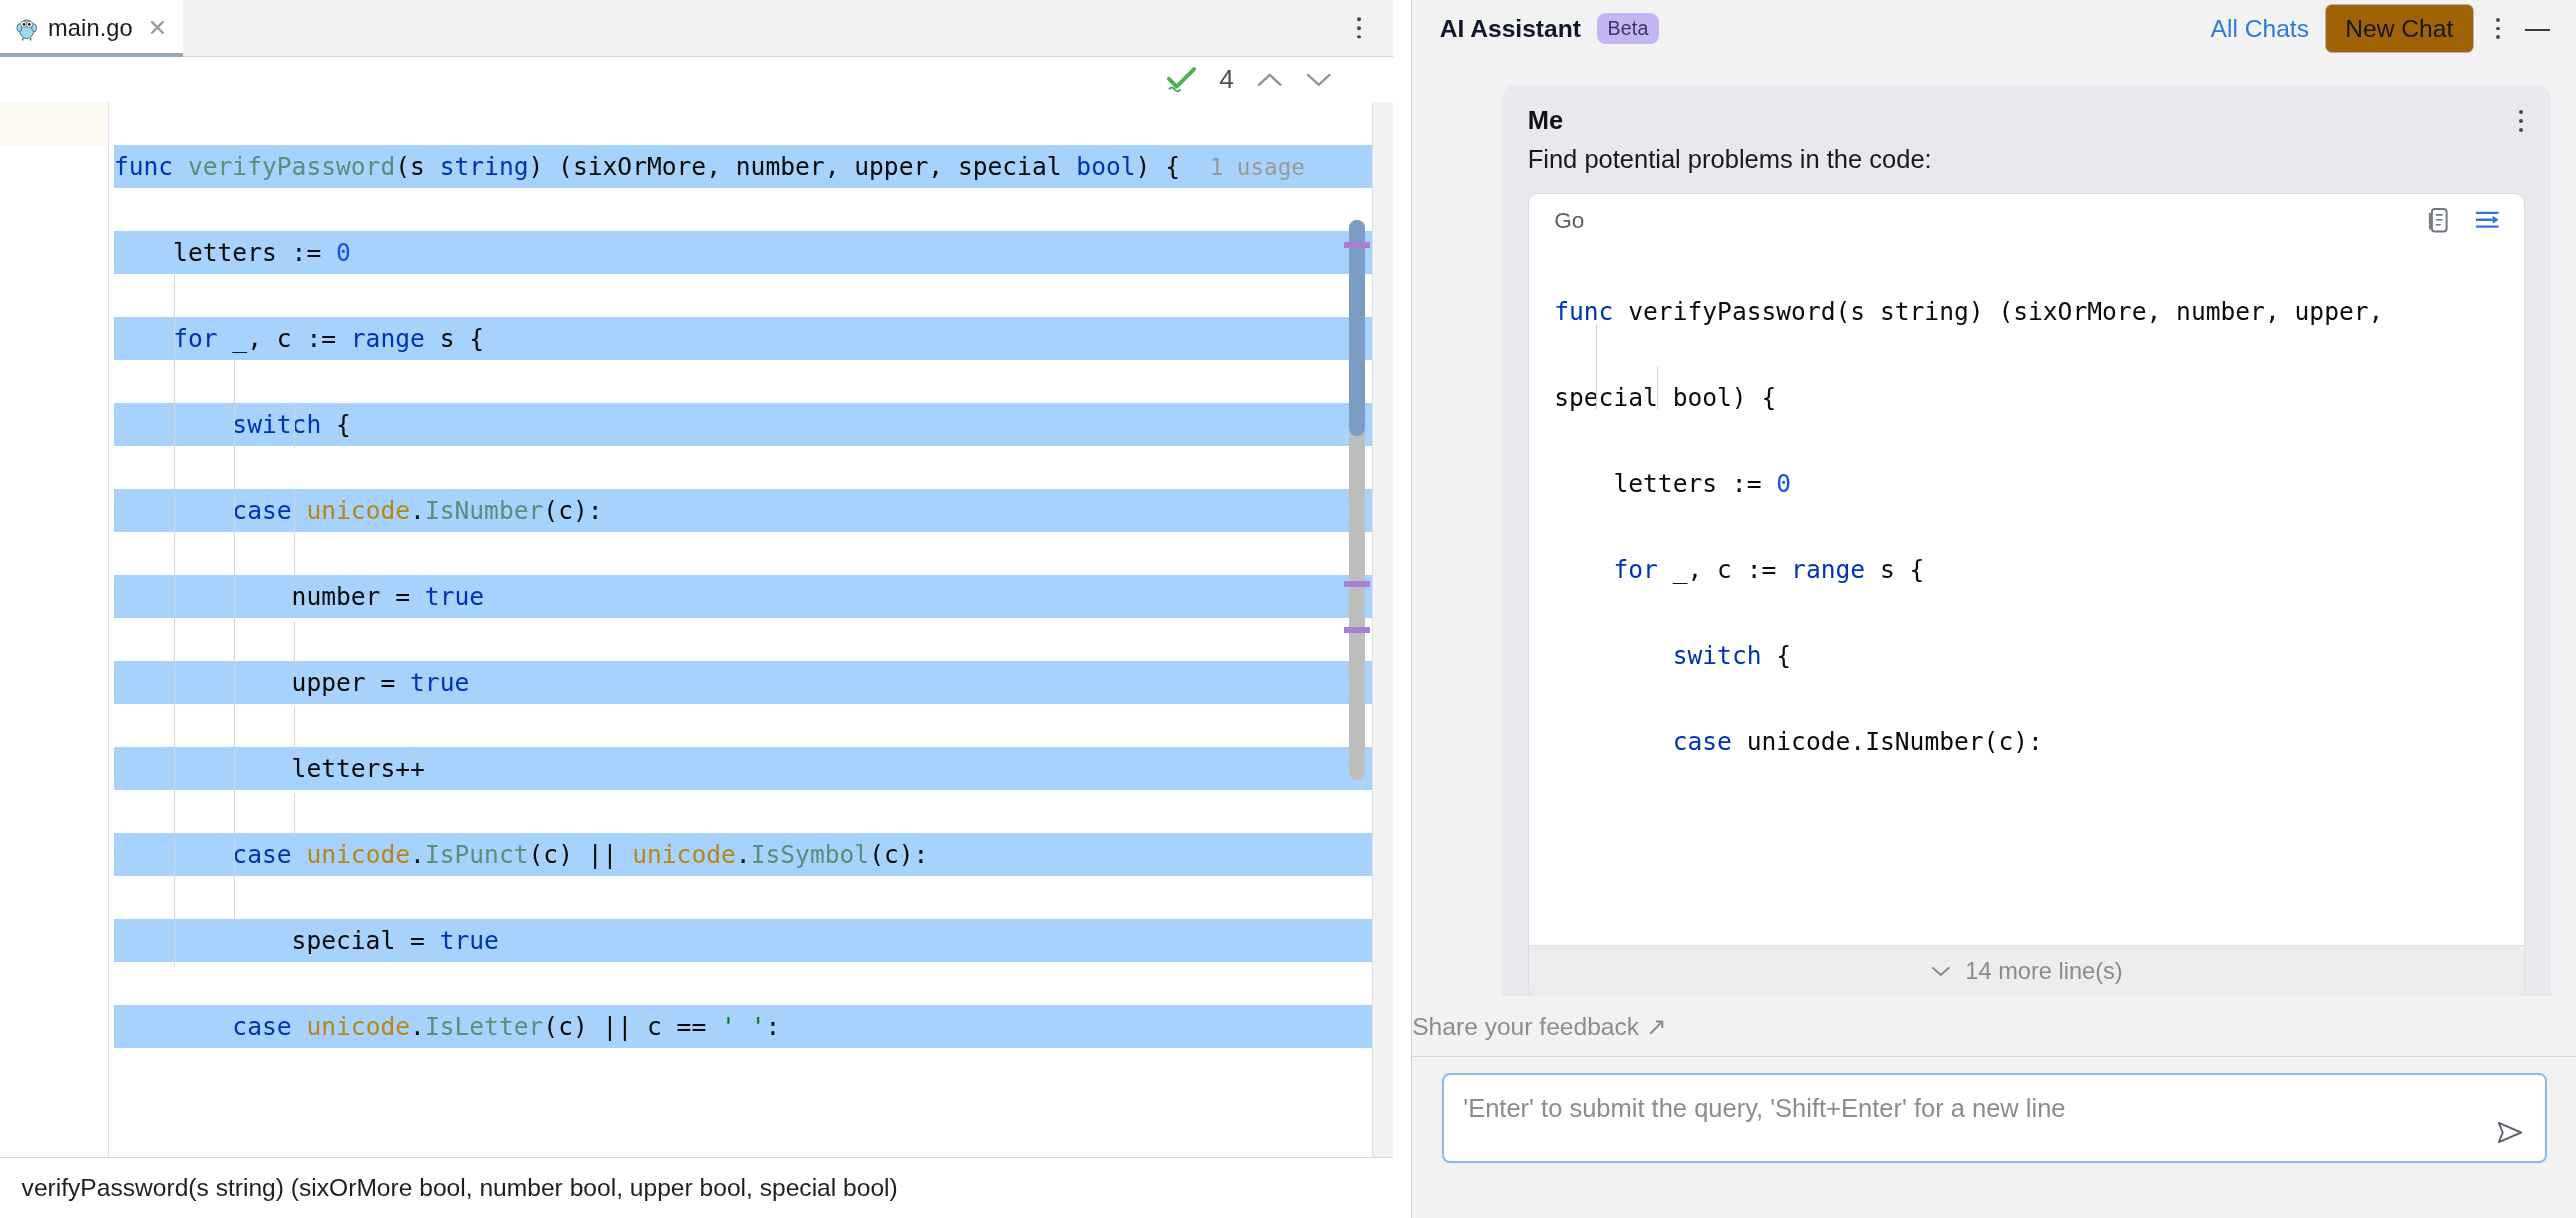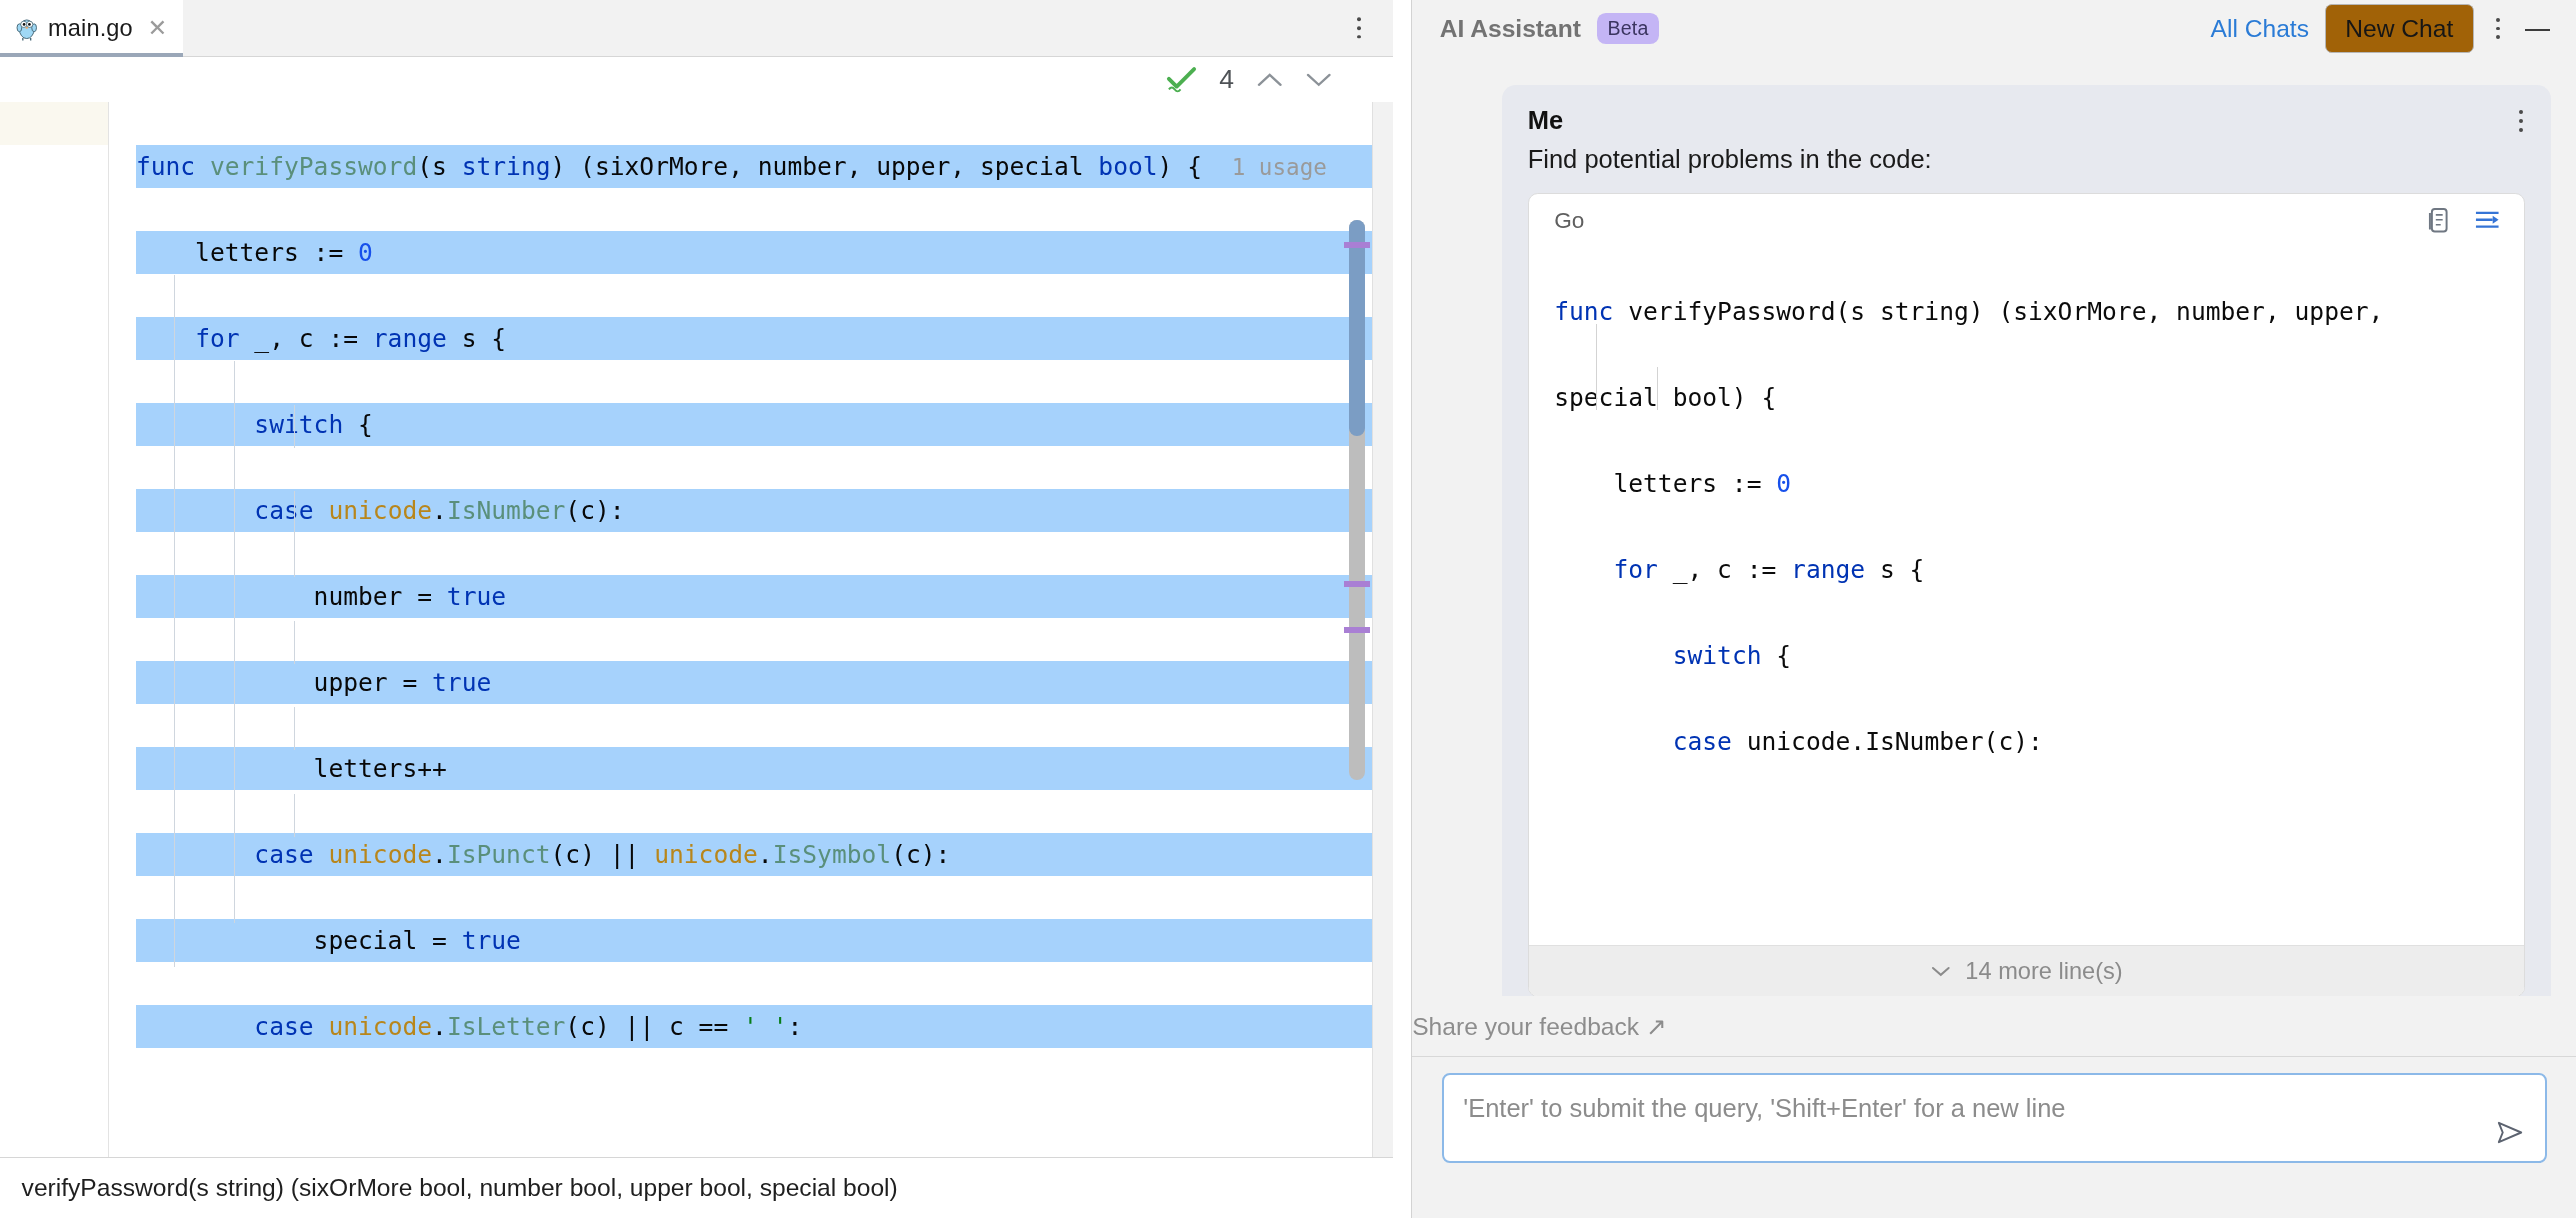--- a/index.html
+++ b/index.html
@@ -67,21 +67,21 @@
     border-right: 1px solid #e3e3e3; position: relative;
   }
   .gutter-hl { position: absolute; left: 0; right: 0; top: 0; height: 43px; background: #faf8ef; }
   .code-scroll { flex: 1 1 auto; position: relative; overflow: hidden; }
   .code {
     font-family: "DejaVu Sans Mono", monospace;
     font-size: 24.6px; line-height: 43px;
     white-space: pre; color: #080808;
     padding: 0 0 0 4.9px;
   }
-  .code .ln { display: block; height: 43px; position: relative; margin-left: 22px; }
+  .code .ln { display: block; height: 43px; position: relative; }
   .code .sel { background: #a6d2fc; }
   .kw   { color: #0033b3; }
   .fn   { color: #5a8f7b; }
   .typ  { color: #0033b3; }
   .num  { color: #1750eb; }
   .pkg  { color: #b8861b; }
   .meth { color: #5a8f7b; }
   .str  { color: #067d17; }
   .usage{ color: #9a9a9a; font-size: 22.6px; }
   .indent-guide {
@@ -113,21 +113,21 @@
   
   .ai-pane {
     width: 1173px; height: 1218px; background: #f2f2f2;
     display: flex; flex-direction: column;
     border-left: 1px solid #d3d3d3;
   }
   .ai-header {
     height: 57px; flex: 0 0 57px;
     display: flex; align-items: center; padding: 0 23.6px 0 27.5px; gap: 15.7px;
   }
-  .ai-title { font-size: 24.6px; font-weight: bold; color: #737373; }
+  .ai-title { font-size: 24.6px; font-weight: bold; color: #0f172a; }
   .beta {
     background: #c4b5f5; color: #3b3560; font-size: 19.6px;
     border-radius: 8.8px; padding: 3.9px 10.8px; letter-spacing: 0.2px;
   }
   .hspacer { flex: 1 1 auto; }
   .all-chats { font-size: 24.6px; color: #2a7bd6; }
   .new-chat {
     background: #a16207; border: 1px solid #b6b6b6; border-radius: 6.9px;
     font-size: 24.6px; color: #161616; padding: 9.8px 19.6px;
   }

